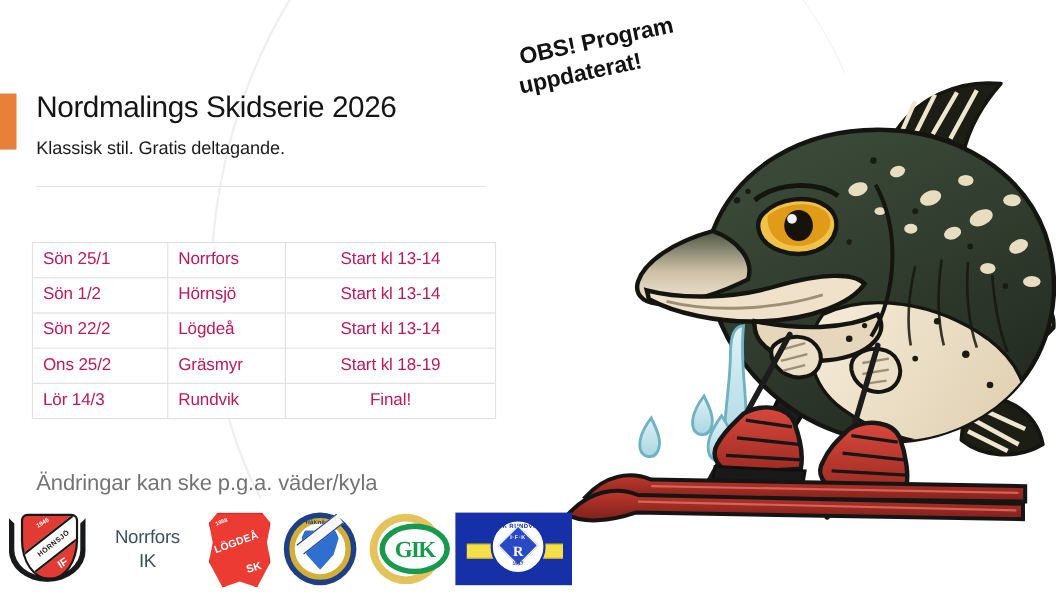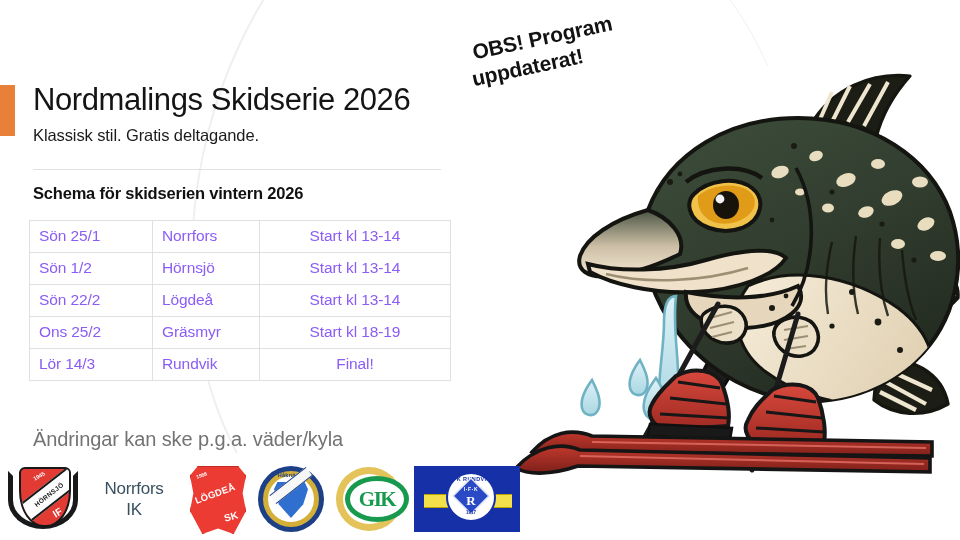--- a/index.html
+++ b/index.html
@@ -39,21 +39,21 @@
 
   
   .accent-bar{
     position:absolute;left:0px;top:85px;width:15px;height:51px;
     background:#e8803a;
   }
 
   
   .headline{
     position:absolute;left:33px;top:82px;
-    font-size:31px;font-weight:400;color:#141414;
+    font-size:27px;font-weight:400;color:#141414;
     letter-spacing:-0.4px;white-space:nowrap;
   }
   .subhead{
     position:absolute;left:33px;top:126px;
     font-size:16.5px;font-weight:400;color:#1b1b1b;
     letter-spacing:-0.1px;white-space:nowrap;
   }
   .divider{
     position:absolute;left:33px;top:169px;width:408px;height:1px;
     background:#e2e2e3;
@@ -67,21 +67,21 @@
   
   .schedule{
     position:absolute;left:29px;top:220px;
     border-collapse:collapse;
     table-layout:fixed;
     background:#fff;
   }
   .schedule td{
     border:1px solid #e0e0e1;
     font-size:15.5px;
-    color:#8b5cf6;
+    color:#be185d;
     padding:6px 9px 7px 9px;
     height:18px;
     white-space:nowrap;
     letter-spacing:-0.1px;
   }
   .schedule td.c-date{width:104px;}
   .schedule td.c-place{width:88px;}
   .schedule td.c-time{width:172px;text-align:center;}
 
   .note{
@@ -256,21 +256,20 @@
 <div id="poster">
 
   <div class="bg-arc"></div>
   <div class="bg-arc2"></div>
 
   <div class="accent-bar"></div>
 
   <div class="headline">Nordmalings Skidserie 2026</div>
   <div class="subhead">Klassisk stil. Gratis deltagande.</div>
   <div class="divider"></div>
-  <div class="section-title">Schema för skidserien vintern 2026</div>
 
   <table class="schedule">
     <tbody>
       <tr>
         <td class="c-date">Sön 25/1</td>
         <td class="c-place">Norrfors</td>
         <td class="c-time">Start kl 13-14</td>
       </tr>
       <tr>
         <td class="c-date">Sön 1/2</td>

